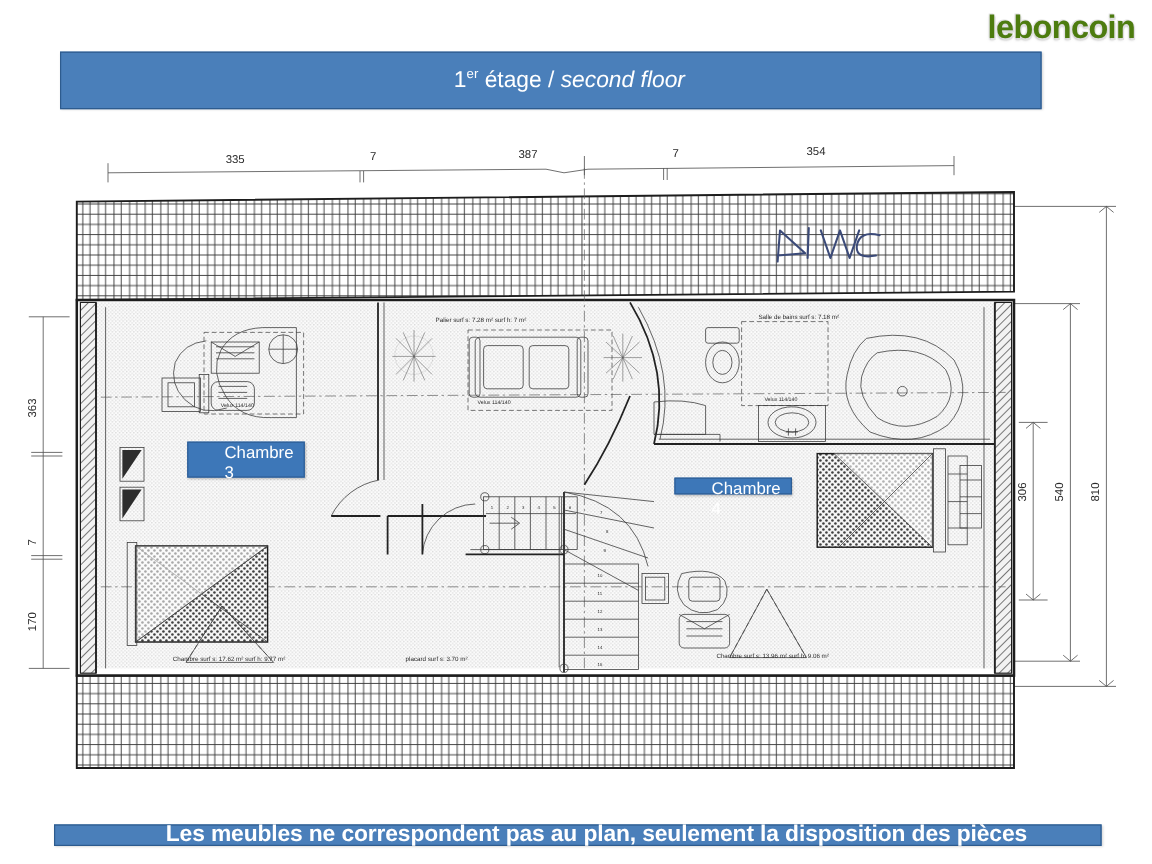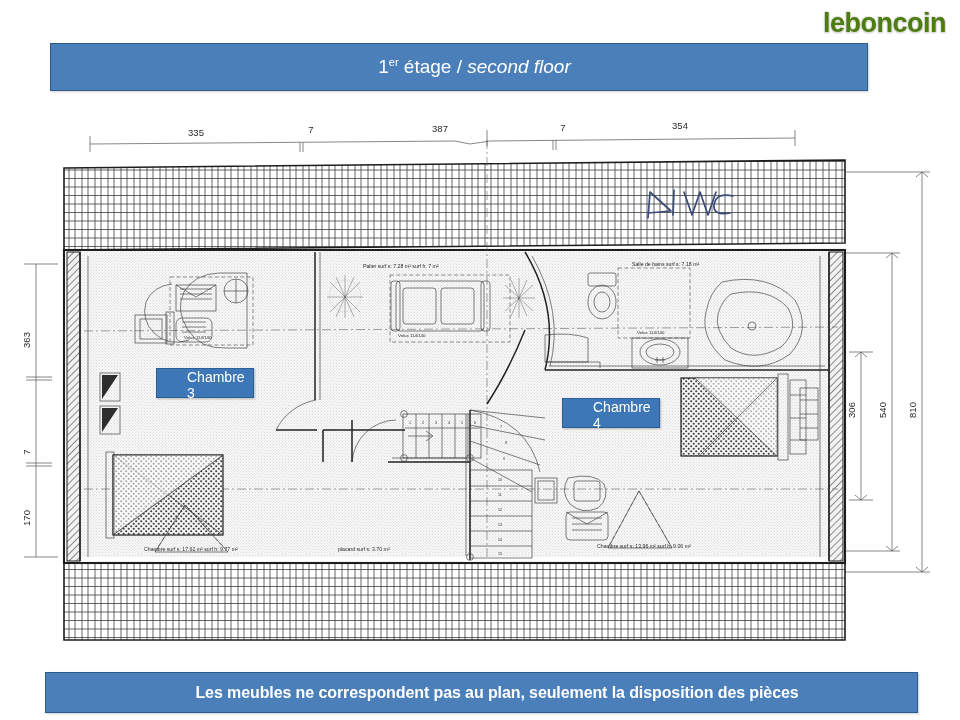--- a/index.html
+++ b/index.html
@@ -55,43 +55,43 @@
     width: 818px;
     height: 48px;
     font-size: 19px;
   }
   #title-banner .t-norm { font-style: normal; }
   #title-banner .t-ital { font-style: italic; }
   #title-banner sup { font-size: 11px; vertical-align: super; }
 
   #footer-banner {
     left: 45px;
-    top: 672px;
+    top: 687px;
     width: 873px;
-    height: 41px;
-    font-size: 16px;
+    height: 18px;
+    font-size: 19px;
     font-weight: 600;
     letter-spacing: -0.1px;
   }
 
   .room-tag {
     position: absolute;
     background: #3d77b8;
     border: 1px solid #2e5e96;
     color: #ffffff;
     font-size: 14px;
     display: flex;
     justify-content: center;
     z-index: 25;
     box-shadow: 1px 1px 2px rgba(0,0,0,.25);
     box-sizing: border-box;
     padding-left: 30px;
   }
   #tag-chambre3 { left: 156px; top: 368px; width: 98px; height: 30px; }
-  #tag-chambre4 { left: 562px; top: 398px; width: 98px; height: 30px; }
+  #tag-chambre4 { left: 562px; top: 398px; width: 98px; height: 14px; }
 
   
   #plan {
     position: absolute;
     left: 0; top: 0;
     width: 960px; height: 720px;
     z-index: 10;
   }
   #plan text {
     font-family: "Liberation Sans", sans-serif;

